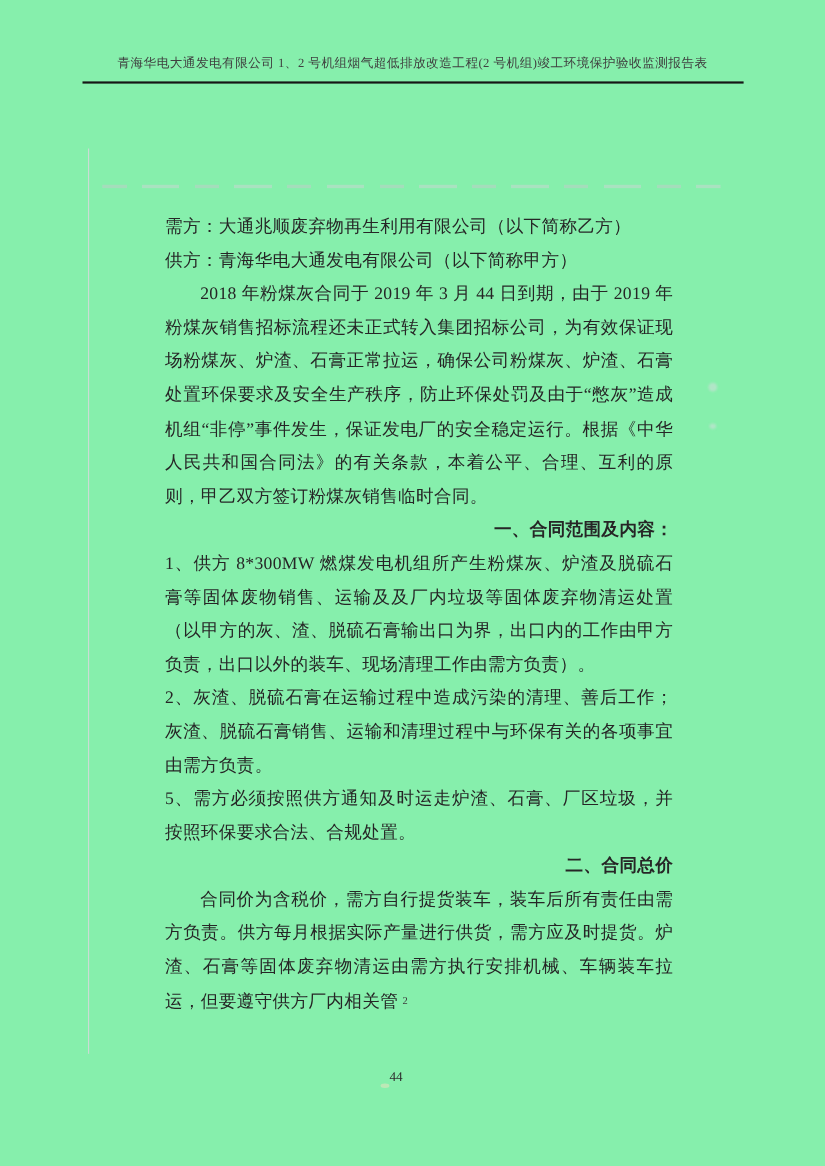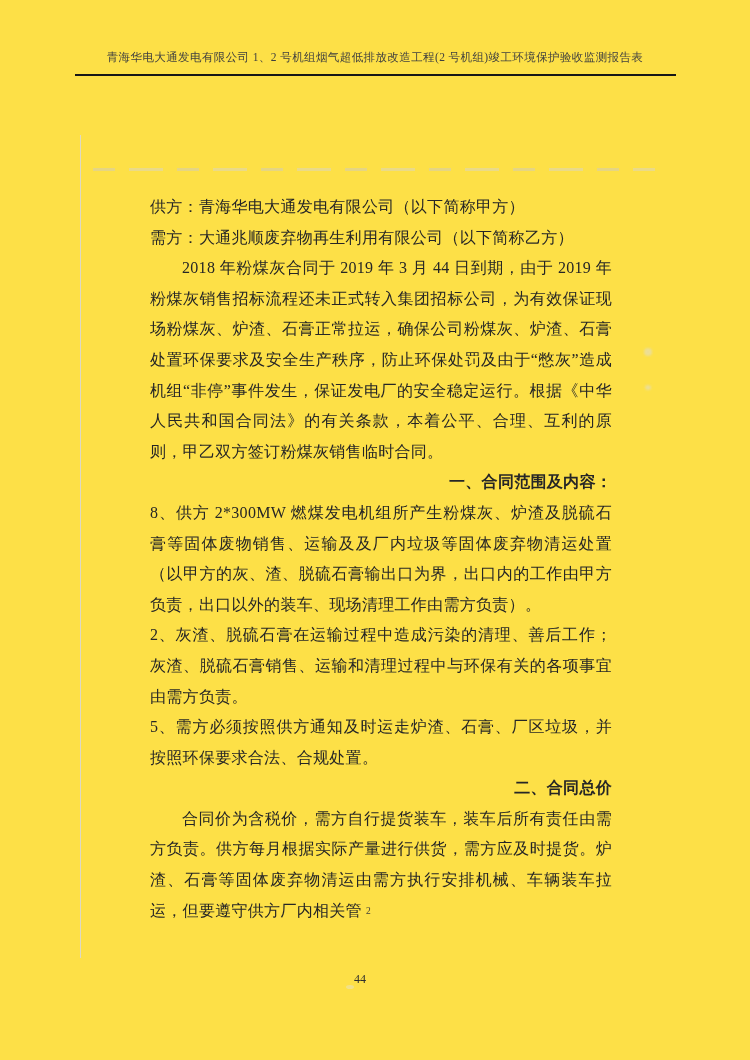--- a/index.html
+++ b/index.html
@@ -4,21 +4,21 @@
 <style>
   html, body {
     margin: 0;
     padding: 0;
     background: #ffffff;
   }
   .page {
     position: relative;
     width: 750px;
     height: 1060px;
-    background: #fde047;
+    background: #86efac;
     overflow: hidden;
     font-family: "Liberation Serif", "DejaVu Serif", serif;
   }
 
   
   .doc-header {
     position: absolute;
     top: 50px;
     left: 0;
     width: 100%;
@@ -150,25 +150,25 @@
 
   <div class="header-rule"></div>
 
   <div class="scan-vline"></div>
   <div class="scan-smudge"></div>
   <div class="scan-speck-a"></div>
   <div class="scan-speck-b"></div>
   <div class="scan-speck-yellow"></div>
 
   <div class="doc-body">
+    <p>需方：大通兆顺废弃物再生利用有限公司（以下简称乙方）</p>
     <p>供方：青海华电大通发电有限公司（以下简称甲方）</p>
-    <p>需方：大通兆顺废弃物再生利用有限公司（以下简称乙方）</p>
     <p class="indent">2018 年粉煤灰合同于 2019 年 3 月 44 日到期，由于 2019 年粉煤灰销售招标流程还未正式转入集团招标公司，为有效保证现场粉煤灰、炉渣、石膏正常拉运，确保公司粉煤灰、炉渣、石膏处置环保要求及安全生产秩序，防止环保处罚及由于“憋灰”造成机组“非停”事件发生，保证发电厂的安全稳定运行。根据《中华人民共和国合同法》的有关条款，本着公平、合理、互利的原则，甲乙双方签订粉煤灰销售临时合同。</p>
     <p class="heading">一、合同范围及内容：</p>
-    <p>8、供方 2*300MW 燃煤发电机组所产生粉煤灰、炉渣及脱硫石膏等固体废物销售、运输及及厂内垃圾等固体废弃物清运处置（以甲方的灰、渣、脱硫石膏输出口为界，出口内的工作由甲方负责，出口以外的装车、现场清理工作由需方负责）。</p>
+    <p>1、供方 8*300MW 燃煤发电机组所产生粉煤灰、炉渣及脱硫石膏等固体废物销售、运输及及厂内垃圾等固体废弃物清运处置（以甲方的灰、渣、脱硫石膏输出口为界，出口内的工作由甲方负责，出口以外的装车、现场清理工作由需方负责）。</p>
     <p>2、灰渣、脱硫石膏在运输过程中造成污染的清理、善后工作；灰渣、脱硫石膏销售、运输和清理过程中与环保有关的各项事宜由需方负责。</p>
     <p>5、需方必须按照供方通知及时运走炉渣、石膏、厂区垃圾，并按照环保要求合法、合规处置。</p>
     <p class="heading">二、合同总价</p>
     <p class="indent">合同价为含税价，需方自行提货装车，装车后所有责任由需方负责。供方每月根据实际产量进行供货，需方应及时提货。炉渣、石膏等固体废弃物清运由需方执行安排机械、车辆装车拉运，但要遵守供方厂内相关管</p>
   </div>
 
   <div class="inner-page-num">2</div>
 
   <div class="page-num">44</div>
 

